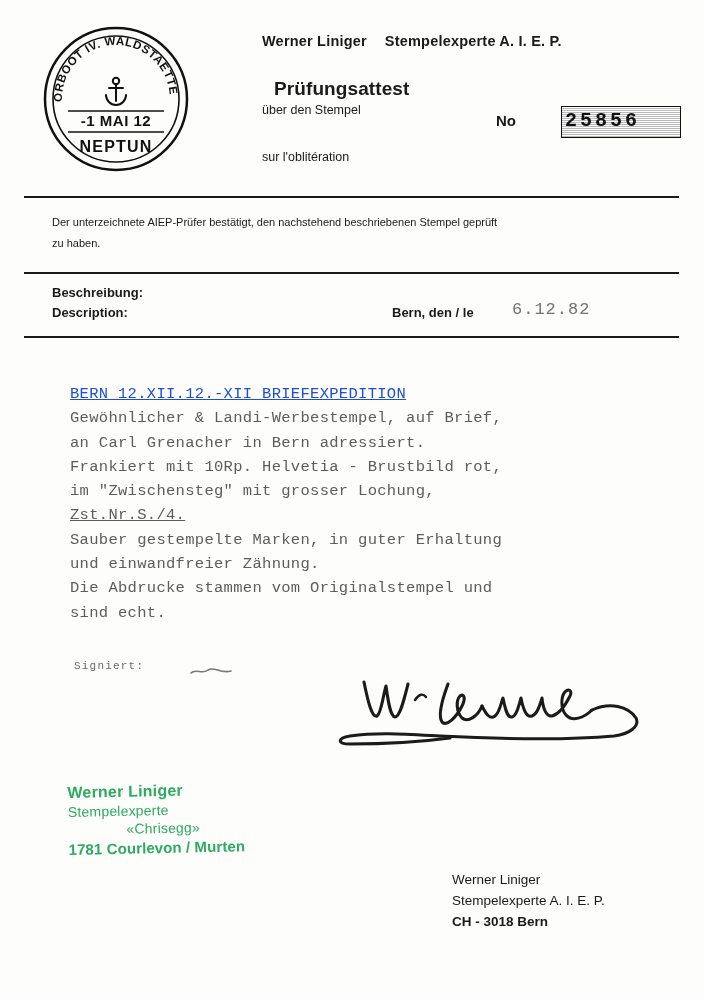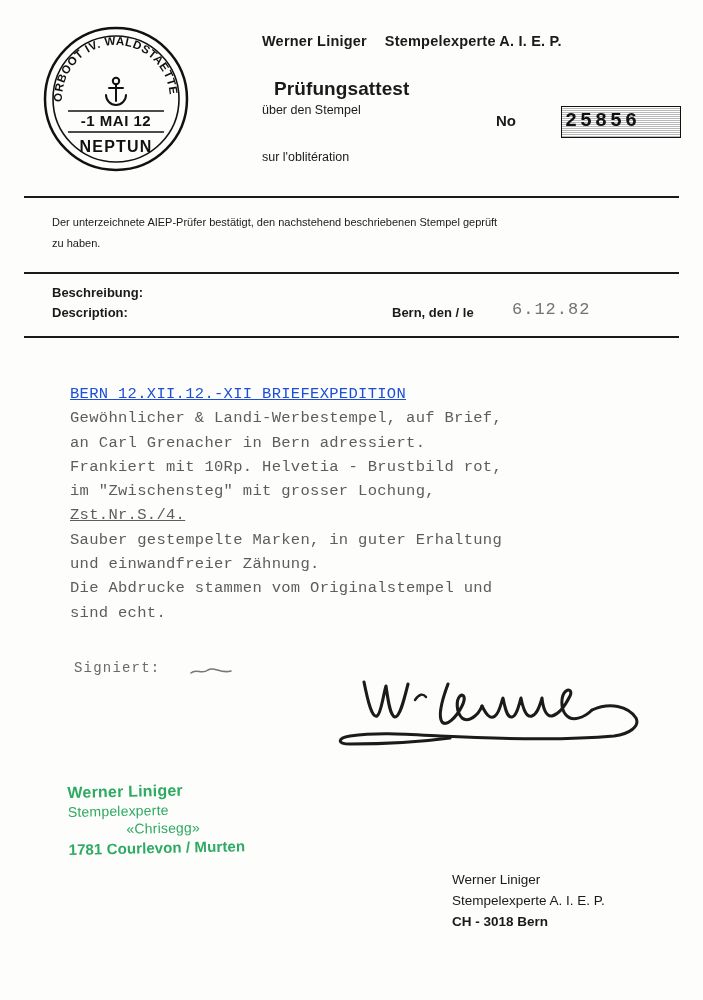--- a/index.html
+++ b/index.html
@@ -188,21 +188,21 @@
   }
   .body-type .u { text-decoration: underline; }
   .body-type .hl { color: #1d4ed8; }
 
   
   .signed {
     position: absolute;
     left: 74px;
     top: 660px;
     font-family: "Liberation Mono", monospace;
-    font-size: 14px;
+    font-size: 11px;
     letter-spacing: 1.2px;
     color: #6a6a6a;
   }
   .signed-mark {
     position: absolute;
     left: 190px;
     top: 662px;
     width: 42px;
     height: 10px;
   }

